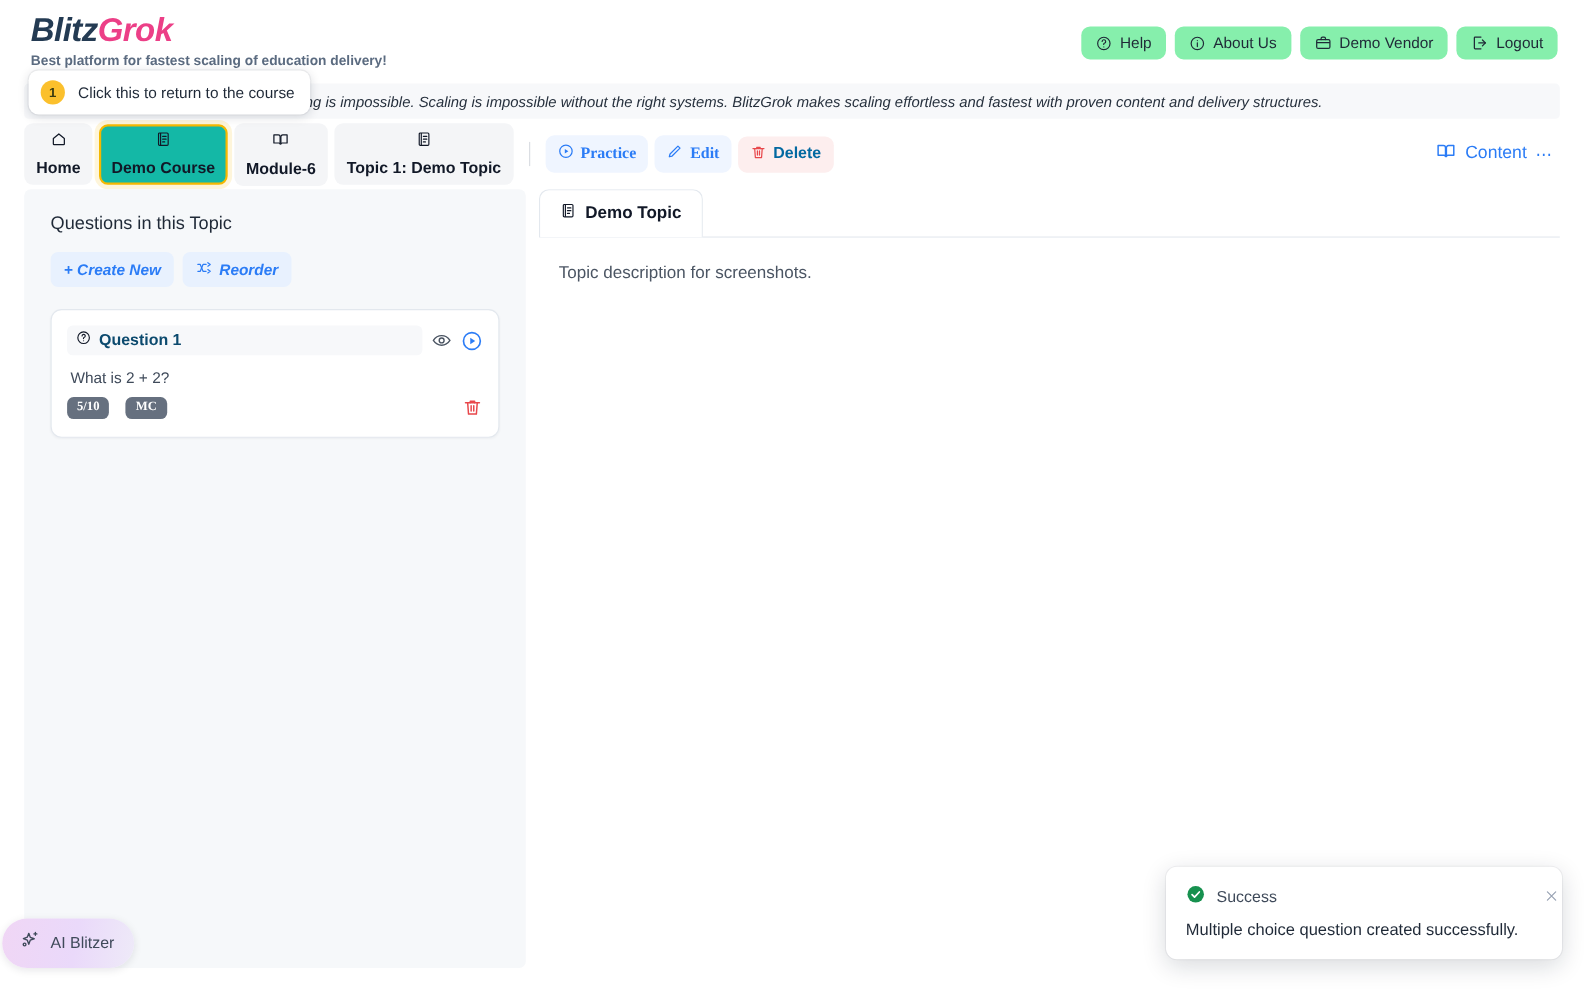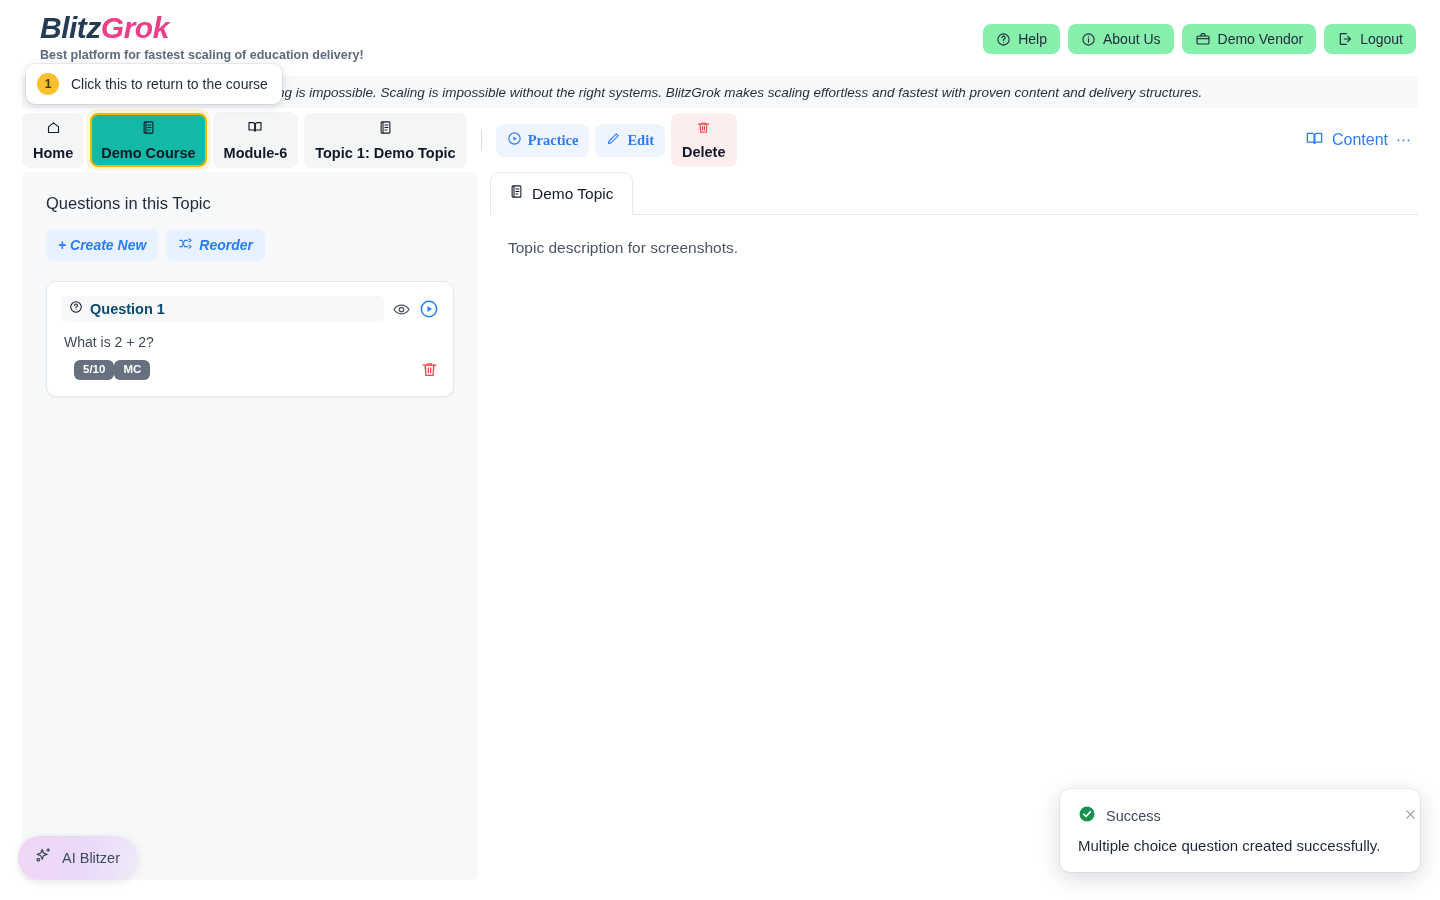--- a/index.html
+++ b/index.html
@@ -8,21 +8,21 @@
     background: #ffffff;
     font-family: "Liberation Sans", sans-serif;
     color: #111827;
     overflow: hidden;
   }
 
   
   .header {
     position: relative;
     height: 72px;
-    padding: 8px 24px 0 40px;
+    padding: 8px 24px 0 28px;
     display: flex;
     align-items: flex-start;
     justify-content: space-between;
   }
   .brand-block { padding-top: 4px; }
   .logo {
     font-size: 30px;
     font-weight: bold;
     font-style: italic;
     letter-spacing: -0.5px;
@@ -141,21 +141,21 @@
     align-items: center;
     gap: 6px;
     padding: 7px 11px;
     border-radius: 8px;
     font-size: 14.5px;
     font-weight: bold;
     white-space: nowrap;
     cursor: pointer;
   }
   .act.blue { background: #eff5ff; color: #2b7cf6; font-family: Liberation Serif, serif; }
-  .act.red  { background: #fdeeee; color: #0f172a; flex-direction: column; }
+  .act.red  { background: #fdeeee; color: #0369a1; }
 
   .content-btn {
     display: inline-flex;
     align-items: center;
     gap: 8px;
     font-size: 16px;
     color: #2b7cf6;
     cursor: pointer;
     padding: 6px 6px;
   }
@@ -226,21 +226,21 @@
   .qcard-body {
     font-size: 14px;
     color: #3f4a5a;
     margin: 12px 0 10px 3px;
   }
   .qcard-foot {
     display: flex;
     align-items: center;
     justify-content: space-between;
   }
-  .badges { display: flex; gap: 0; margin-left: 13px; }
+  .badges { display: flex; gap: 15px; margin-left: 0; font-family: Liberation Serif, serif; }
   .badge {
     background: #66707f;
     color: #ffffff;
     font-size: 11.5px;
     font-weight: bold;
     border-radius: 6px;
     padding: 4px 9px;
     line-height: 1;
   }
 
@@ -259,20 +259,21 @@
     gap: 8px;
     font-size: 15.5px;
     color: #111827;
     padding: 11px 18px;
     background: #ffffff;
     border: 1px solid #e3e8ee;
     border-bottom: 1px solid #ffffff;
     border-radius: 9px 9px 0 0;
     margin-bottom: -1px;
     cursor: pointer;
+    font-weight: bold;
   }
   .tabpanel-text {
     font-size: 15.5px;
     color: #4b5563;
     padding: 24px 0 0 18px;
   }
 
   
   .toast {
     position: absolute;
@@ -303,21 +304,21 @@
   }
   .toast-msg {
     margin-top: 10px;
     font-size: 15px;
     color: #1f2937;
   }
 
   
   .fab {
     position: absolute;
-    left: 18px;
+    left: 2px;
     bottom: 20px;
     display: inline-flex;
     align-items: center;
     gap: 9px;
     padding: 10px 18px 10px 15px;
     border-radius: 999px;
     background: linear-gradient(100deg, #f0d6f5 0%, #ead9fa 55%, #eeeaf8 100%);
     box-shadow: 0 2px 8px rgba(15,23,42,.10);
     cursor: pointer;
     z-index: 50;

